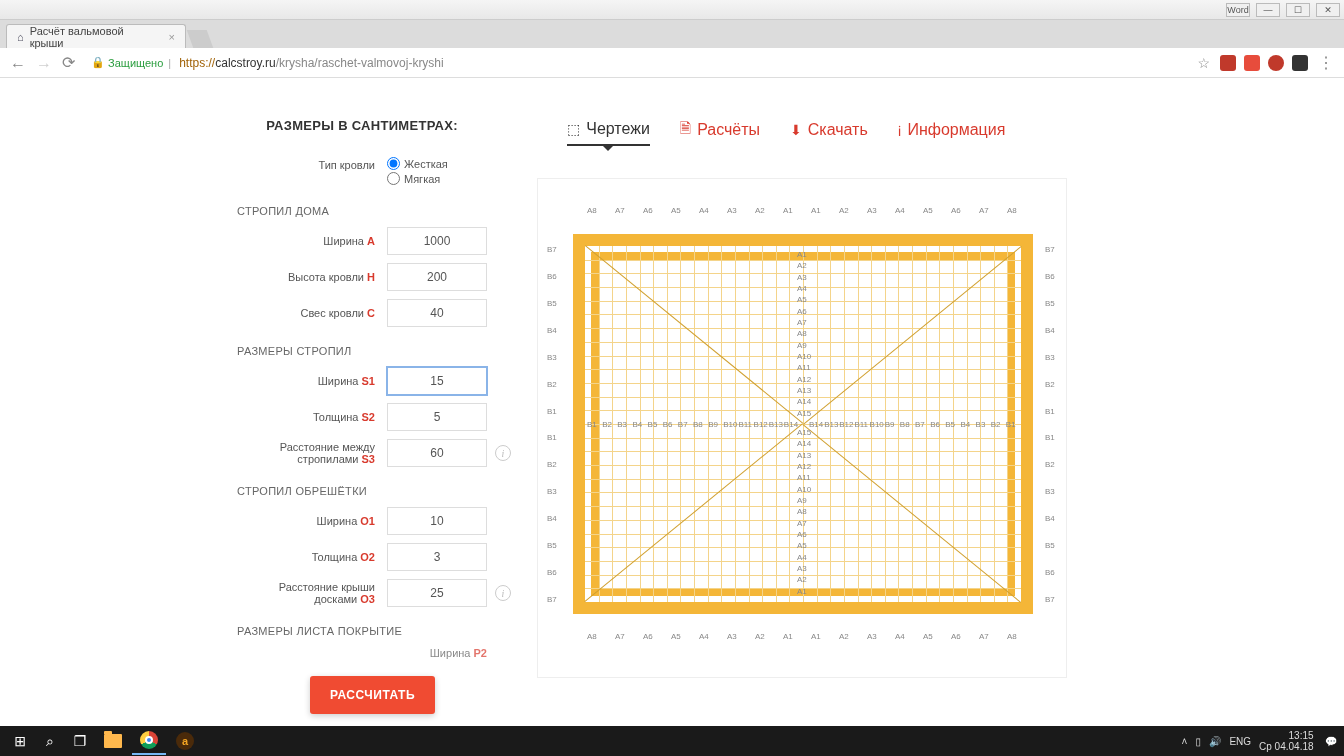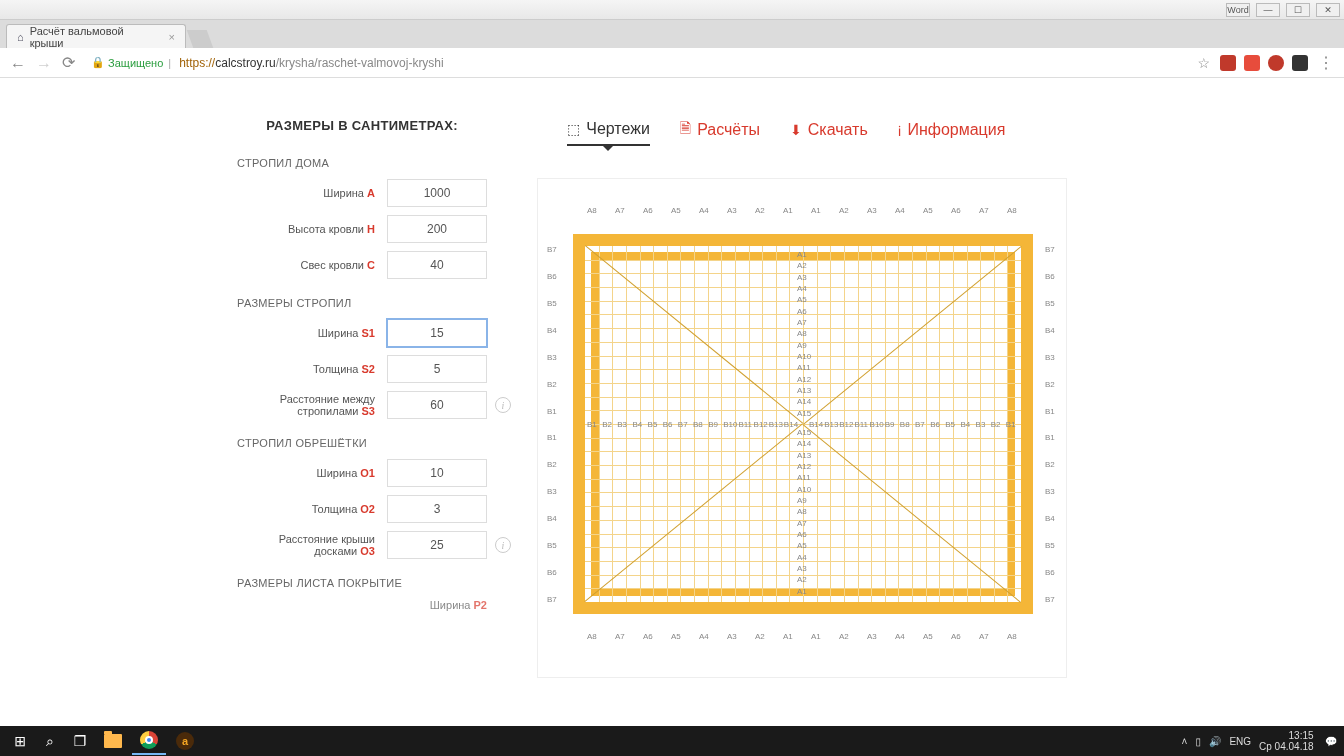--- a/index.html
+++ b/index.html
@@ -124,20 +124,33 @@
   </div>
   <span class="nav-btn">⋮</span>
 </div>
 
 <div class="page">
   <div class="container">
 
     <div class="left-col">
       <div class="form-title">РАЗМЕРЫ В САНТИМЕТРАХ:</div>
 
+      <div class="radio-row">
+        <div class="radio-label">Тип кровли</div>
+        <div class="radio-group">
+          <label class="radio-opt">
+              <input type="radio" checked="" style="">
+              <span>Жесткая</span>
+            </label>
+          <label class="radio-opt">
+              <input type="radio" style="">
+              <span>Мягкая</span>
+            </label>
+        </div>
+      </div>
 
       <div class="section-title">СТРОПИЛ ДОМА</div>
       <div class="form-row">
           <label><span>Ширина </span><span class="red">A</span></label>
           <input type="text" value="1000" style="">
         </div>
       <div class="form-row">
           <label><span>Высота кровли </span><span class="red">H</span></label>
           <input type="text" value="200" style="">
         </div>
@@ -382,20 +395,21 @@
             <div class="lbl" style="left: 472px; top: 307.154px;">B5</div>
             <div class="lbl" style="left: -26px; top: 334.077px;">B6</div>
             <div class="lbl" style="left: 472px; top: 334.077px;">B6</div>
             <div class="lbl" style="left: -26px; top: 361px;">B7</div>
             <div class="lbl" style="left: 472px; top: 361px;">B7</div>
           </div>
       </div>
     </div>
   </div>
 
+  <button class="calc-btn">РАССЧИТАТЬ</button>
 </div>
 
 <div class="taskbar">
   <div class="tb-left">
     <div class="tb-ico win">⊞</div>
     <div class="tb-ico">⌕</div>
     <div class="tb-ico">❐</div>
     <div class="tb-app">
         <div class="folder-ico"></div>
       </div>

